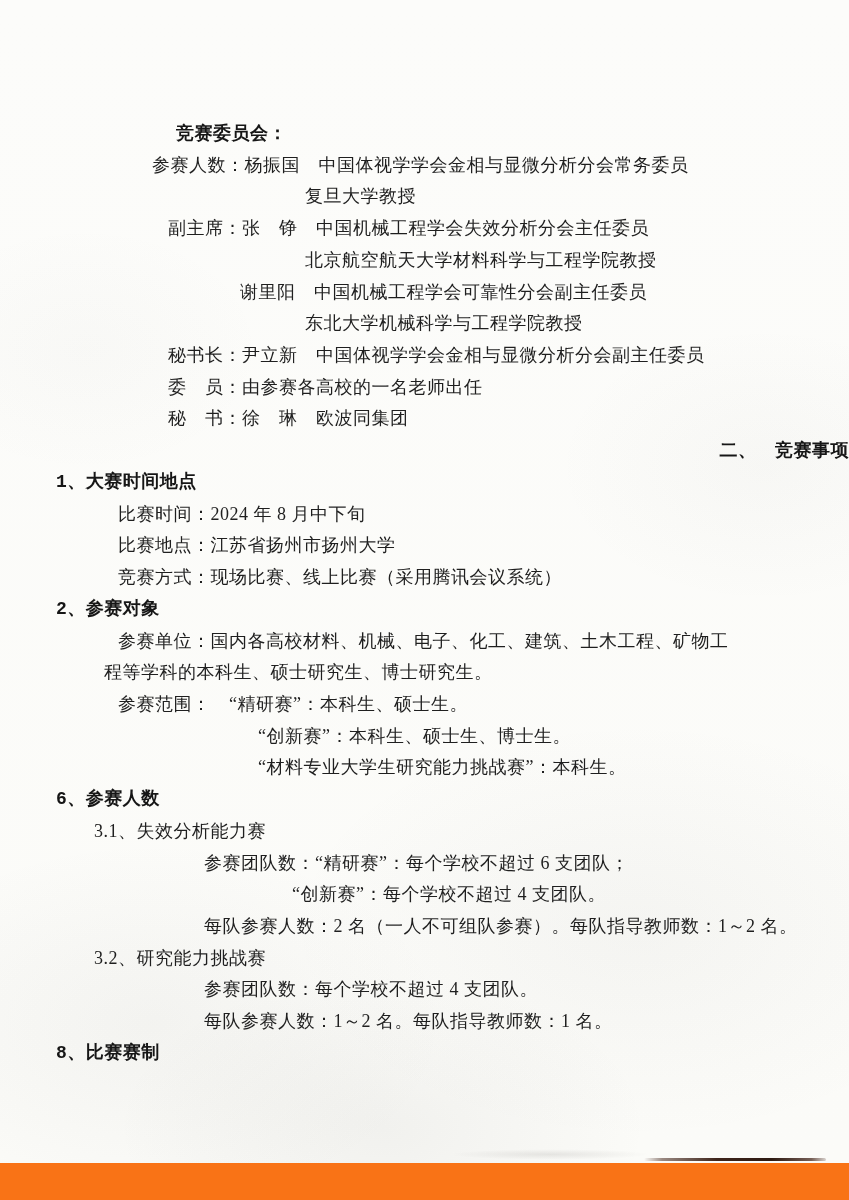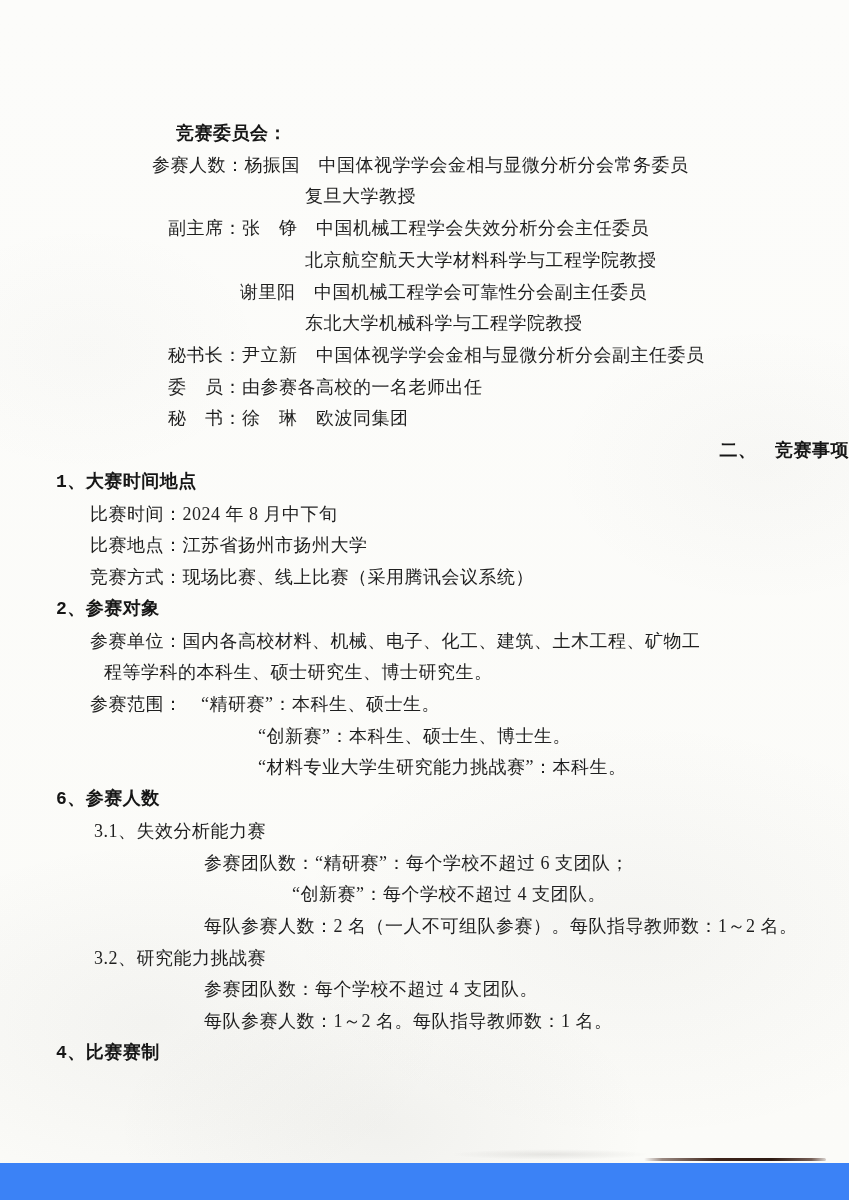--- a/index.html
+++ b/index.html
@@ -5,21 +5,21 @@
   html, body {
     margin: 0;
     padding: 0;
     background: #ffffff;
   }
   .page {
     position: relative;
     width: 849px;
     height: 1200px;
     overflow: hidden;
-    background: #3b82f6;
+    background: #f97316;
     font-family: "Liberation Serif", "DejaVu Serif", serif;
   }
   
   .scan-area {
     position: absolute;
     left: 0; top: 0;
     width: 849px;
     height: 1163px;
     background:
       radial-gradient(420px 260px at 18% 88%, rgba(90,90,85,0.05), rgba(0,0,0,0) 70%),
@@ -44,21 +44,21 @@
     letter-spacing: 0.5px;
   }
   .bold { font-weight: 700; color: #161616; }
   
   .ix138 { padding-left: 138px; text-align: right; }
   .ix140 { padding-left: 56px; font-family: Liberation Mono, monospace; }
   .ix148 { padding-left: 104px; }
   .ix152 { padding-left: 152px; }
   .ix168 { padding-left: 168px; }
   .ix170 { padding-left: 94px; }
-  .ix174 { padding-left: 90px; }
+  .ix174 { padding-left: 118px; }
   .ix176 { padding-left: 176px; }
   .ix204 { padding-left: 204px; }
   .ix240 { padding-left: 240px; }
   .ix258 { padding-left: 258px; }
   .ix292 { padding-left: 292px; }
   .ix305 { padding-left: 305px; }
   
   .artifact-line {
     position: absolute;
     left: 644px;
@@ -118,19 +118,19 @@
 
       <div class="line ix140 bold">6、参赛人数</div>
       <div class="line ix170">3.1、失效分析能力赛</div>
       <div class="line ix204">参赛团队数：“精研赛”：每个学校不超过 6 支团队；</div>
       <div class="line ix292">“创新赛”：每个学校不超过 4 支团队。</div>
       <div class="line ix204">每队参赛人数：2 名（一人不可组队参赛）。每队指导教师数：1～2 名。</div>
       <div class="line ix170">3.2、研究能力挑战赛</div>
       <div class="line ix204">参赛团队数：每个学校不超过 4 支团队。</div>
       <div class="line ix204">每队参赛人数：1～2 名。每队指导教师数：1 名。</div>
 
-      <div class="line ix140 bold">4、比赛赛制</div>
+      <div class="line ix140 bold">8、比赛赛制</div>
 
     </div>
     <div class="artifact-smudge"></div>
     <div class="artifact-line"></div>
   </div>
 </div>
 
 </body></html>

